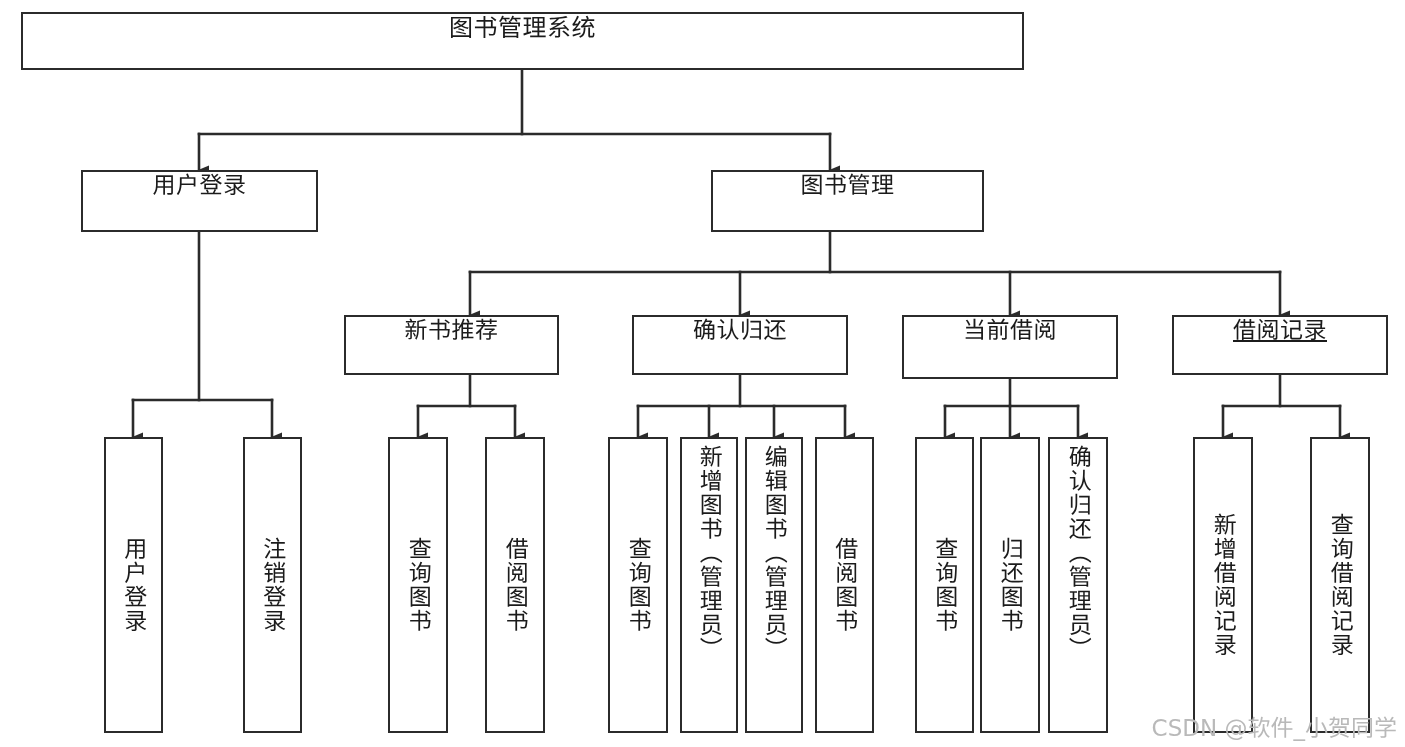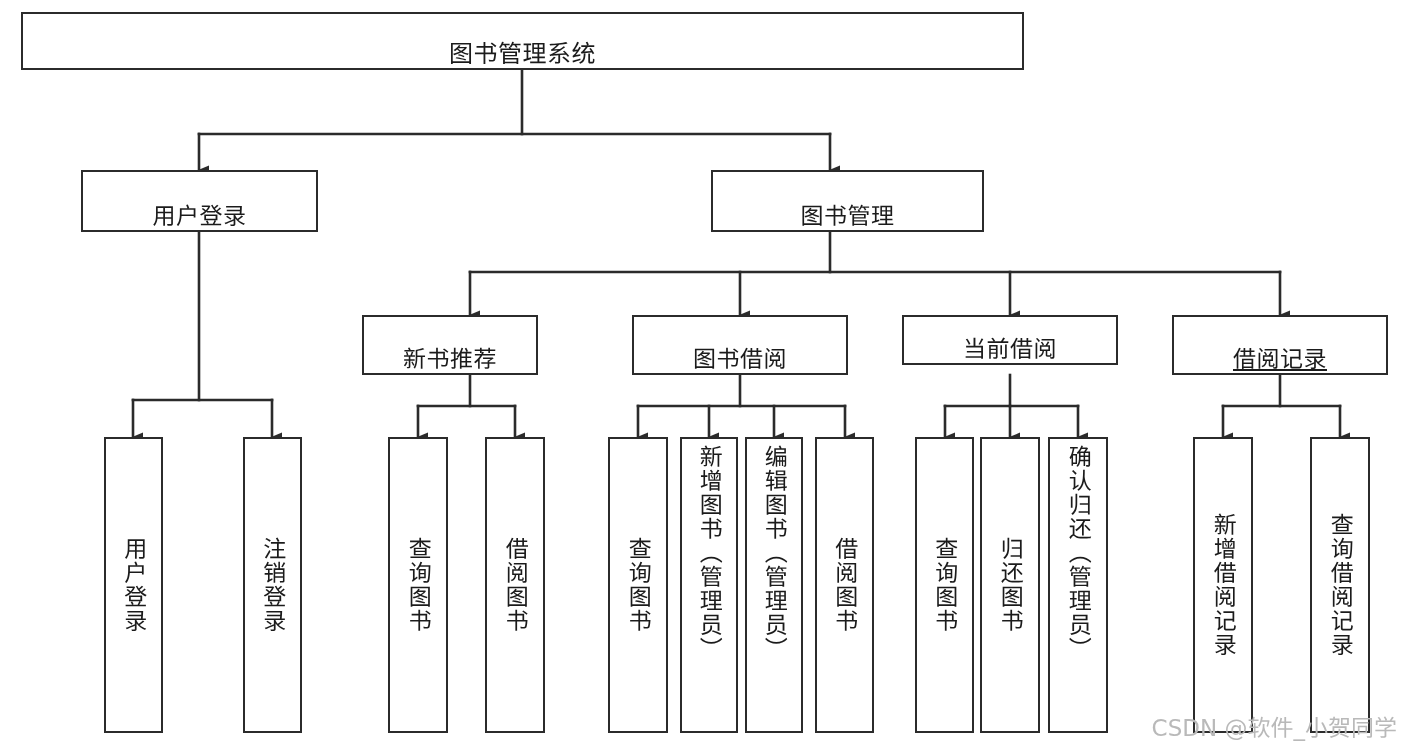--- a/index.html
+++ b/index.html
@@ -25,21 +25,21 @@
     width: 1405px;
     height: 747px;
     pointer-events: none;
   }
   .node {
     position: absolute;
     box-sizing: border-box;
     background: #ffffff;
     border: 2px solid #2b2b2b;
     display: flex;
-    align-items: flex-end;
+    align-items: flex-start;
     justify-content: center;
     color: #1b1b1b;
     z-index: 3;
   }
   .node .cap {
     display: block;
     line-height: 1.18;
     white-space: nowrap;
   }
   
@@ -136,27 +136,27 @@
     <span class="cap">图书管理系统</span>
   </div>
 
   <div class="node h" style="left:81px; top:170px; width:237px; height:62px;">
     <span class="cap">用户登录</span>
   </div>
   <div class="node h" style="left:711px; top:170px; width:273px; height:62px;">
     <span class="cap">图书管理</span>
   </div>
 
-  <div class="node h" style="left:362px; top:315px; width:176px; height:60px;">
+  <div class="node h" style="left:344px; top:315px; width:215px; height:60px;">
     <span class="cap">新书推荐</span>
   </div>
   <div class="node h" style="left:632px; top:315px; width:216px; height:60px;">
-    <span class="cap">图书借阅</span>
-  </div>
-  <div class="node h" style="left:902px; top:315px; width:216px; height:50px;">
+    <span class="cap">确认归还</span>
+  </div>
+  <div class="node h" style="left:902px; top:315px; width:216px; height:64px;">
     <span class="cap">当前借阅</span>
   </div>
   <div class="node h" style="left:1172px; top:315px; width:216px; height:60px;text-decoration:underline;">
     <span class="cap">借阅记录</span>
   </div>
 
   <div class="node v mid" style="left:104px; top:437px; width:59px; height:296px;">
     <span class="cap">用户登录</span>
   </div>
   <div class="node v mid" style="left:243px; top:437px; width:59px; height:296px;">

